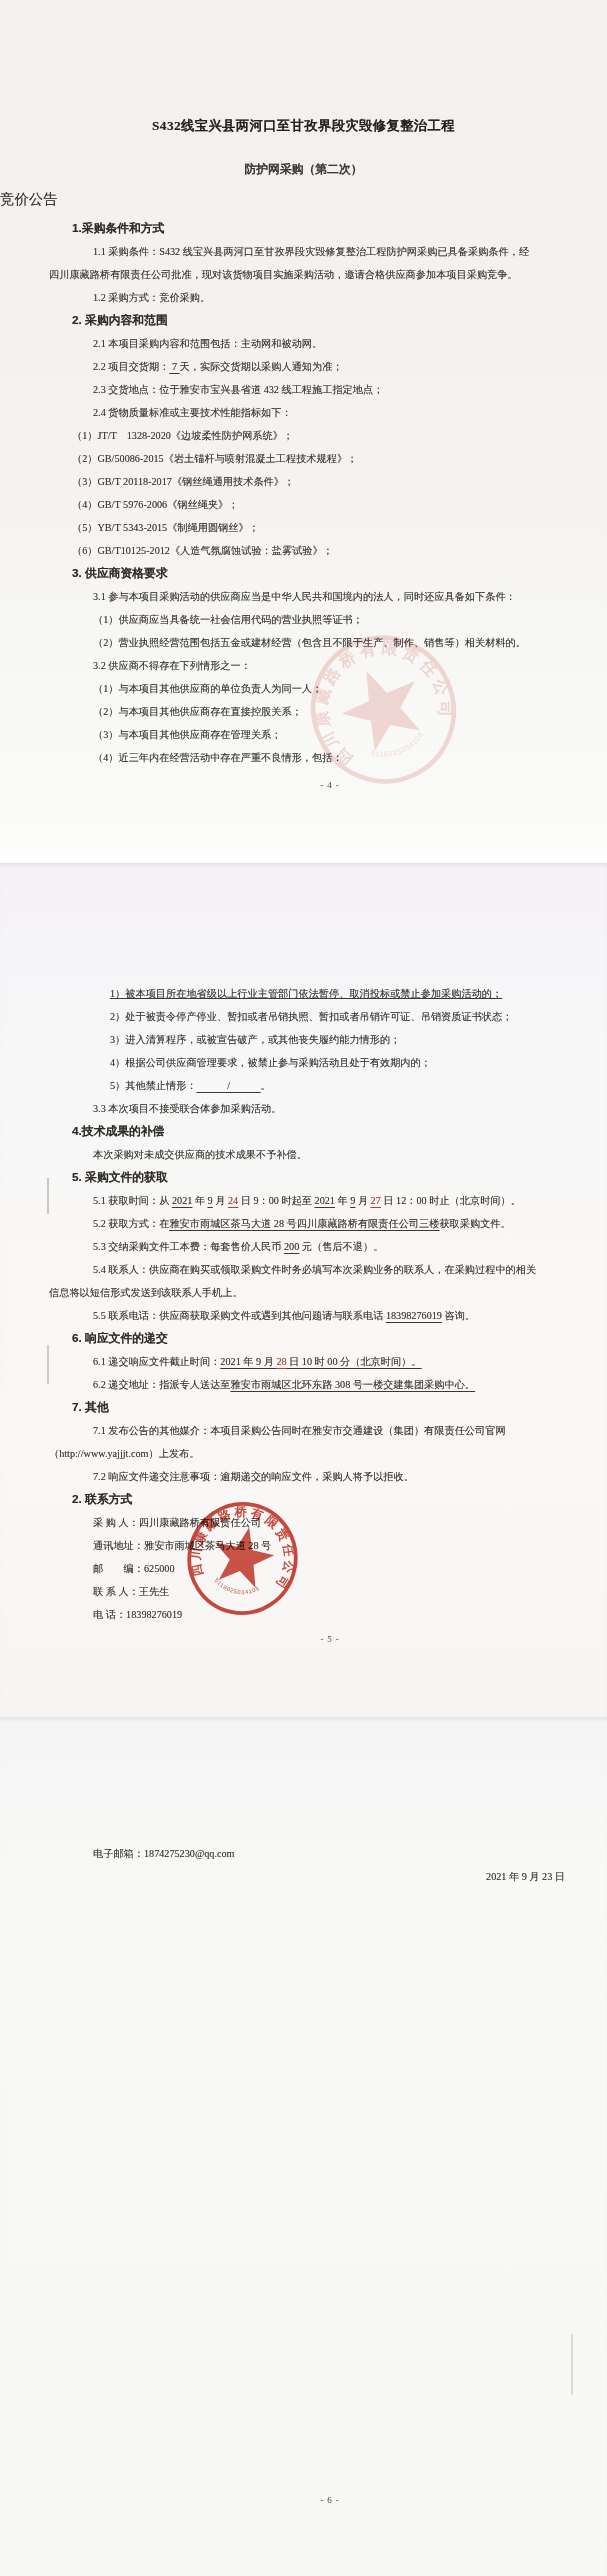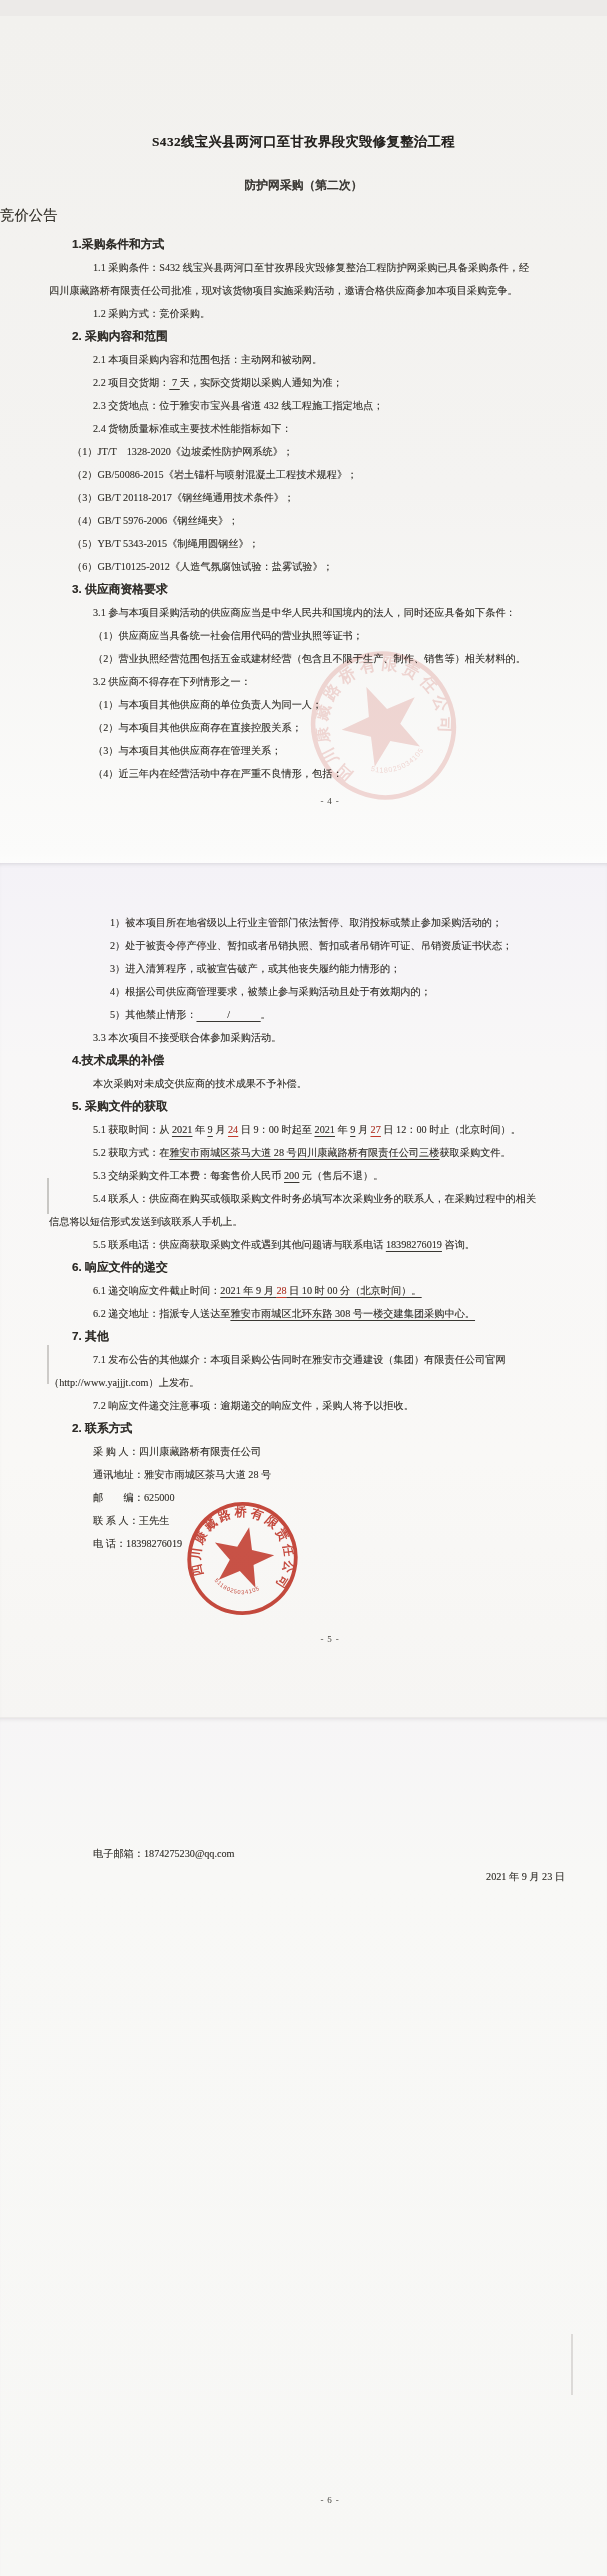--- a/index.html
+++ b/index.html
@@ -1,19 +1,19 @@
 <!DOCTYPE html>
 <html style="font-size:12px"><head>
 <meta charset="utf-8">
 <style>
   html,body{margin:0;padding:0;background:#eceae8;}
   body{width:607px;height:2576px;position:relative;overflow:hidden;
        font-family:"Liberation Serif","DejaVu Serif",serif;}
   .page{position:absolute;left:0;width:607px;overflow:hidden;}
-  #p1{top:16px;height:863px;background:linear-gradient(180deg,#f2f1ee 0,#f4f3f1 55%,#fbfbfa 97%,#ffffff 100%);}
+  #p1{top:0;height:863px;background:linear-gradient(180deg,#f2f1ee 0,#f4f3f1 55%,#fbfbfa 97%,#ffffff 100%);}
   #p2{top:863px;height:854px;background:linear-gradient(180deg,#f4f2f7 0,#f8f7f7 197px,#f9f8f6 70%,#f6f5f3 100%);
       box-shadow:inset 0 3.8px 5.3px -3.8px rgba(100,95,105,.28);}
   #p3{top:1718px;height:858px;background:linear-gradient(180deg,#f6f5f6 0,#f8f8f6 152px,#f7f7f5 100%);
       box-shadow:inset 0 3.8px 5.3px -3.8px rgba(100,95,105,.22);}
   .line{position:relative;line-height:23px;font-size:10.2px;color:#3a3833;
         white-space:pre-wrap;text-shadow:0 0 0.4px rgba(70,64,58,.55);}
   .title{text-align:center;font-weight:bold;font-size:13.3px;color:#24221f;letter-spacing:0.4px;}
   .sub1{text-align:center;font-size:11.8px;font-weight:600;color:#3c3a36;
         font-family:"Liberation Sans","DejaVu Sans",sans-serif;}
   .sub2{font-size:14.4px;font-weight:500;color:#38362f;
@@ -85,21 +85,21 @@
     <text font-size="9.5" letter-spacing="1" fill="#c5372a" font-family="Liberation Sans, DejaVu Sans, sans-serif">
       <textPath href="#fArcBot">5118025034105</textPath>
     </text>
   </svg>
 
   <span class="page-number" id="pn1">- 4 -</span>
 </section>
 
 <section class="page" id="p2">
   <div class="lines">
-      <div class="line itn" style="margin-top: 48px;"><span>1）被本项目所在地省级以上行业主管部门依法暂停、取消投标或禁止参加采购活动的；</span></div>
+      <div class="line itn" style="margin-top: 119px; text-decoration: underline;"><span>1）被本项目所在地省级以上行业主管部门依法暂停、取消投标或禁止参加采购活动的；</span></div>
       <div class="line itn"><span>2）处于被责令停产停业、暂扣或者吊销执照、暂扣或者吊销许可证、吊销资质证书状态；</span></div>
       <div class="line itn"><span>3）进入清算程序，或被宣告破产，或其他丧失履约能力情形的；</span></div>
       <div class="line itn"><span>4）根据公司供应商管理要求，被禁止参与采购活动且处于有效期内的；</span></div>
       <div class="line itn"><span>5）其他禁止情形：</span><span class="u">　　　/　　　</span><span>。</span></div>
       <div class="line p"><span>3.3 本次项目不接受联合体参加采购活动。</span></div>
       <div class="line h"><span>4.技术成果的补偿</span></div>
       <div class="line p"><span>本次采购对未成交供应商的技术成果不予补偿。</span></div>
       <div class="line h"><span>5. 采购文件的获取</span></div>
       <div class="line p"><span>5.1 获取时间：从 </span><span class="u">2021</span><span> 年 </span><span class="u">9</span><span> 月 </span><span class="u red">24</span><span> 日 9：00 时起至 </span><span class="u">2021</span><span> 年 </span><span class="u">9</span><span> 月 </span><span class="u red">27</span><span> 日 12：00 时止（北京时间）。</span></div>
       <div class="line p"><span>5.2 获取方式：在</span><span class="u">雅安市雨城区茶马大道 28 号四川康藏路桥有限责任公司三楼</span><span>获取采购文件。</span></div>

